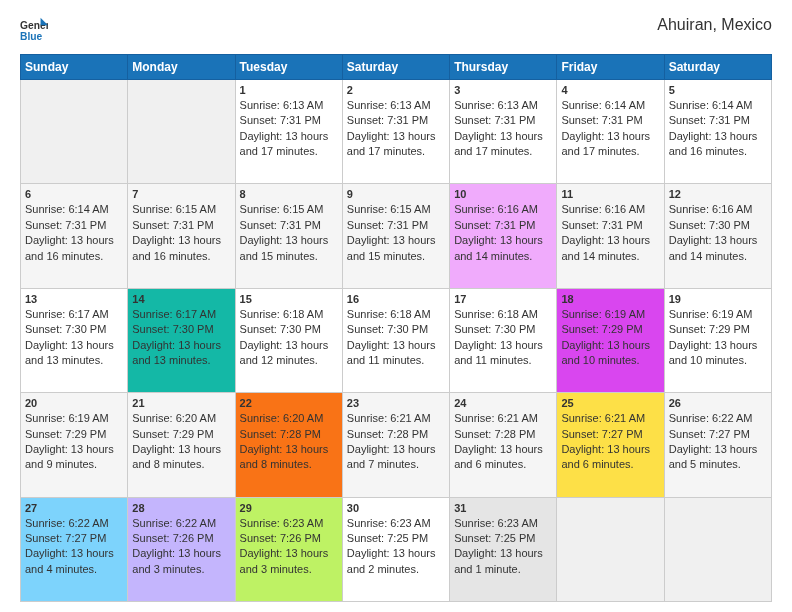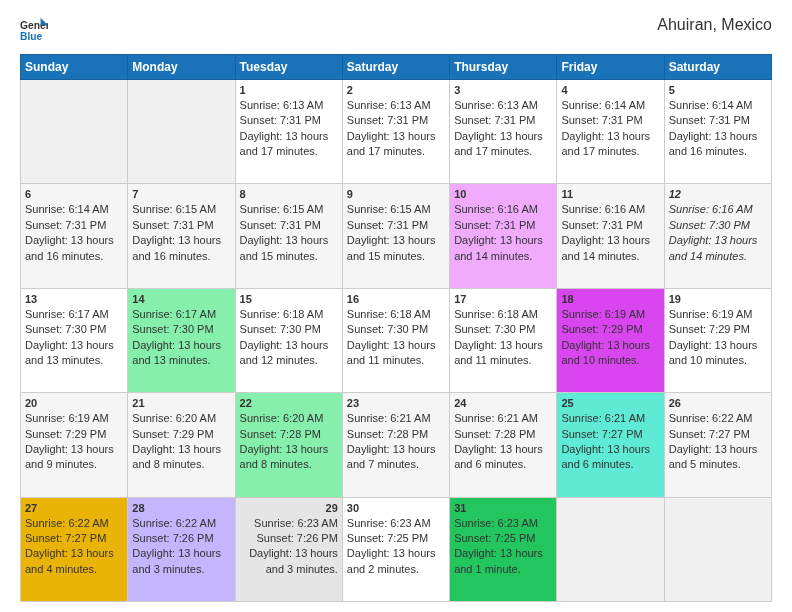--- a/index.html
+++ b/index.html
@@ -185,35 +185,35 @@
             <div class="day-info" style="white-space: pre-line;">Sunrise: 6:16 AM
 Sunset: 7:31 PM
 Daylight: 13 hours and 14 minutes.</div>
           </td>
           <td style="background: rgb(245, 245, 245);">
             <span class="day-num">11</span>
             <div class="day-info" style="white-space: pre-line;">Sunrise: 6:16 AM
 Sunset: 7:31 PM
 Daylight: 13 hours and 14 minutes.</div>
           </td>
-          <td style="background: rgb(245, 245, 245); font-style: italic;">
+          <td style="background: rgb(245, 245, 245);">
             <span class="day-num">12</span>
             <div class="day-info" style="white-space: pre-line;">Sunrise: 6:16 AM
 Sunset: 7:30 PM
 Daylight: 13 hours and 14 minutes.</div>
           </td>
         </tr>
         <tr>
           <td style="background: rgb(255, 255, 255);">
             <span class="day-num">13</span>
             <div class="day-info" style="white-space: pre-line;">Sunrise: 6:17 AM
 Sunset: 7:30 PM
 Daylight: 13 hours and 13 minutes.</div>
           </td>
-          <td style="background: #86efac;">
+          <td style="background: #14b8a6;">
             <span class="day-num">14</span>
             <div class="day-info" style="white-space: pre-line;">Sunrise: 6:17 AM
 Sunset: 7:30 PM
 Daylight: 13 hours and 13 minutes.</div>
           </td>
           <td style="background: rgb(255, 255, 255);">
             <span class="day-num">15</span>
             <div class="day-info" style="white-space: pre-line;">Sunrise: 6:18 AM
 Sunset: 7:30 PM
 Daylight: 13 hours and 12 minutes.</div>
@@ -249,77 +249,77 @@
             <div class="day-info" style="white-space: pre-line;">Sunrise: 6:19 AM
 Sunset: 7:29 PM
 Daylight: 13 hours and 9 minutes.</div>
           </td>
           <td style="background: rgb(245, 245, 245);">
             <span class="day-num">21</span>
             <div class="day-info" style="white-space: pre-line;">Sunrise: 6:20 AM
 Sunset: 7:29 PM
 Daylight: 13 hours and 8 minutes.</div>
           </td>
-          <td style="background: #86efac;">
+          <td style="background: #f97316;">
             <span class="day-num">22</span>
             <div class="day-info" style="white-space: pre-line;">Sunrise: 6:20 AM
 Sunset: 7:28 PM
 Daylight: 13 hours and 8 minutes.</div>
           </td>
           <td style="background: rgb(245, 245, 245);">
             <span class="day-num">23</span>
             <div class="day-info" style="white-space: pre-line;">Sunrise: 6:21 AM
 Sunset: 7:28 PM
 Daylight: 13 hours and 7 minutes.</div>
           </td>
           <td style="background: rgb(245, 245, 245);">
             <span class="day-num">24</span>
             <div class="day-info" style="white-space: pre-line;">Sunrise: 6:21 AM
 Sunset: 7:28 PM
 Daylight: 13 hours and 6 minutes.</div>
           </td>
-          <td style="background: #5eead4;">
+          <td style="background: #fde047;">
             <span class="day-num">25</span>
             <div class="day-info" style="white-space: pre-line;">Sunrise: 6:21 AM
 Sunset: 7:27 PM
 Daylight: 13 hours and 6 minutes.</div>
           </td>
           <td style="background: rgb(245, 245, 245);">
             <span class="day-num">26</span>
             <div class="day-info" style="white-space: pre-line;">Sunrise: 6:22 AM
 Sunset: 7:27 PM
 Daylight: 13 hours and 5 minutes.</div>
           </td>
         </tr>
         <tr>
-          <td style="background: #eab308;">
+          <td style="background: #7dd3fc;">
             <span class="day-num">27</span>
             <div class="day-info" style="white-space: pre-line;">Sunrise: 6:22 AM
 Sunset: 7:27 PM
 Daylight: 13 hours and 4 minutes.</div>
           </td>
           <td style="background: #c4b5fd;">
             <span class="day-num">28</span>
             <div class="day-info" style="white-space: pre-line;">Sunrise: 6:22 AM
 Sunset: 7:26 PM
 Daylight: 13 hours and 3 minutes.</div>
           </td>
-          <td style="background: #e5e5e5; text-align: right;">
+          <td style="background: #bef264;">
             <span class="day-num">29</span>
             <div class="day-info" style="white-space: pre-line;">Sunrise: 6:23 AM
 Sunset: 7:26 PM
 Daylight: 13 hours and 3 minutes.</div>
           </td>
           <td style="background: rgb(255, 255, 255);">
             <span class="day-num">30</span>
             <div class="day-info" style="white-space: pre-line;">Sunrise: 6:23 AM
 Sunset: 7:25 PM
 Daylight: 13 hours and 2 minutes.</div>
           </td>
-          <td style="background: #22c55e;">
+          <td style="background: #e5e5e5;">
             <span class="day-num">31</span>
             <div class="day-info" style="white-space: pre-line;">Sunrise: 6:23 AM
 Sunset: 7:25 PM
 Daylight: 13 hours and 1 minute.</div>
           </td>
           <td class="empty-cell"></td>
           <td class="empty-cell"></td>
         </tr>
       </tbody>
   </table>

